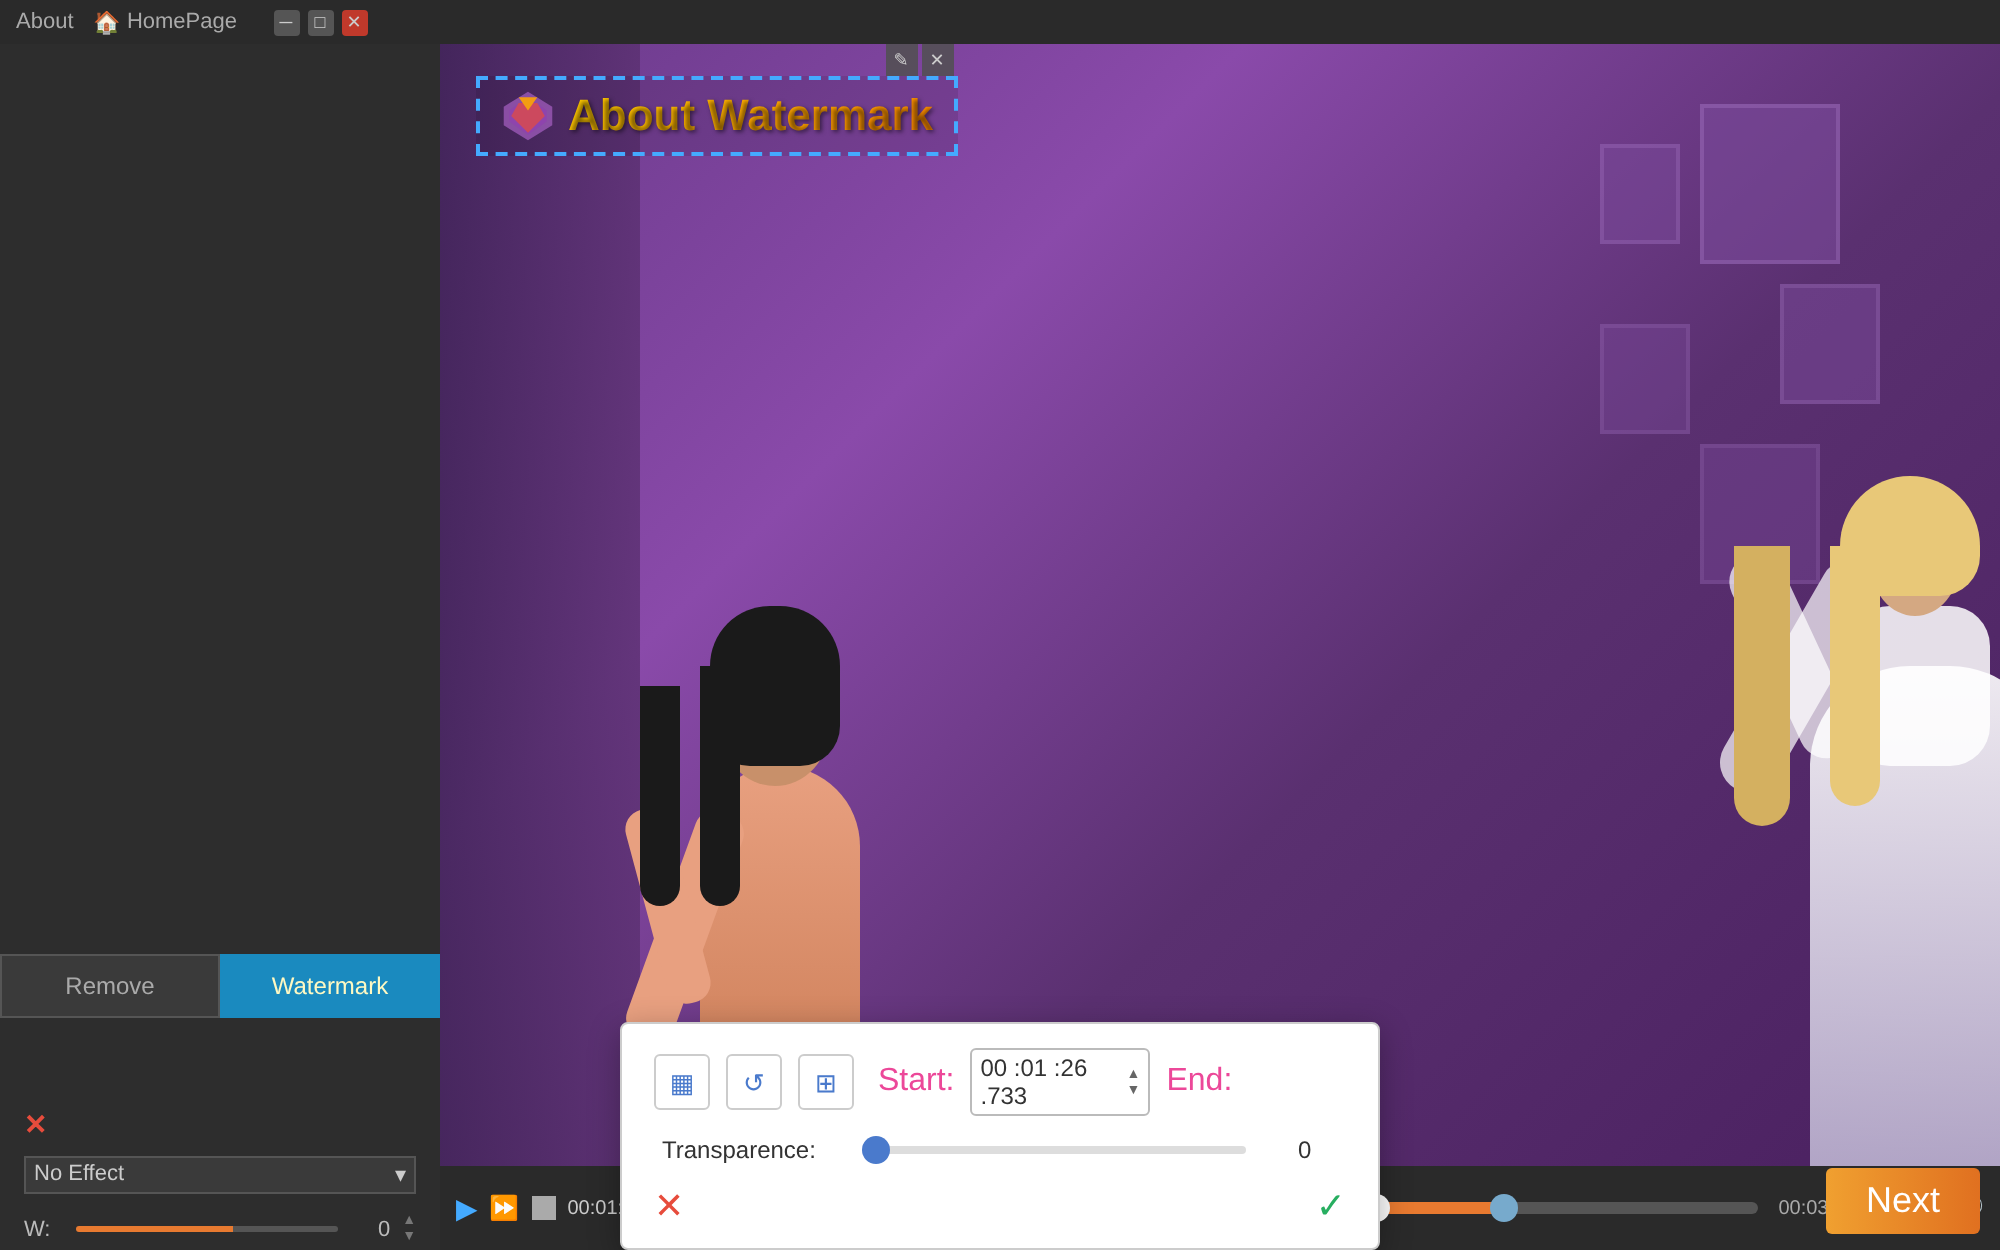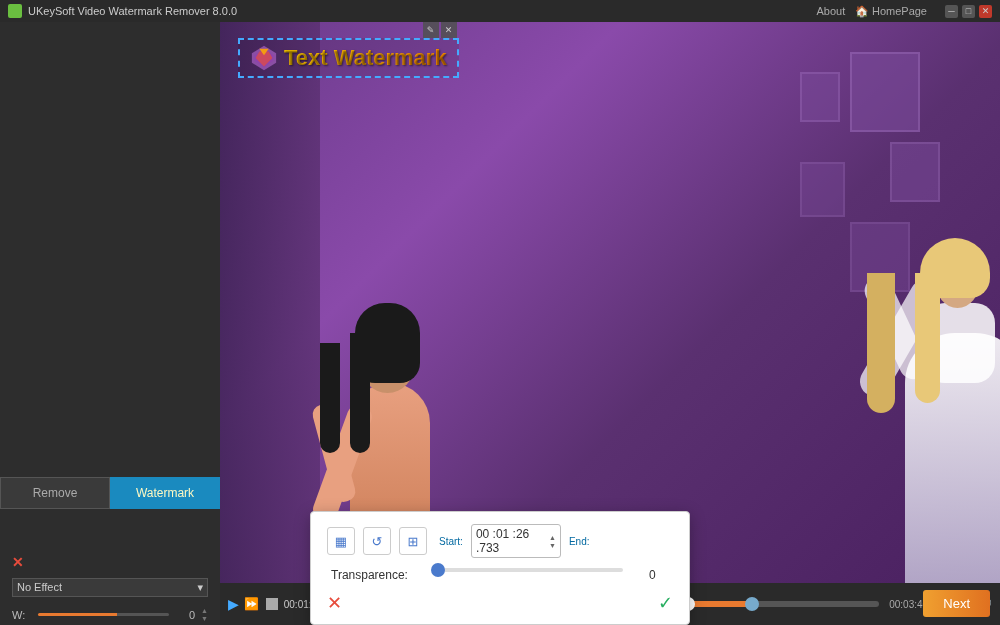--- a/index.html
+++ b/index.html
@@ -350,22 +350,22 @@
       color: #4a7acc;
       font-size: 13px;
     }
     .popup-time-row {
       display: flex;
       align-items: center;
       gap: 8px;
       margin-left: 4px;
     }
     .popup-time-label {
-      font-size: 10px;
-      color: #0369a1;
+      font-size: 16px;
+      color: #ec4899;
     }
     .popup-time-input {
       border: 1px solid #bbb;
       border-radius: 3px;
       padding: 2px 4px;
       font-size: 12px;
       color: #333;
       width: 90px;
       display: flex;
       align-items: center;
@@ -381,21 +381,21 @@
       gap: 1px;
       cursor: pointer;
     }
     .popup-spinner-up, .popup-spinner-down {
       font-size: 7px;
       color: #666;
       line-height: 1;
     }
     .popup-transparency-row {
       display: flex;
-      align-items: flex-start;
+      align-items: center;
       gap: 26px;
       margin-top: 8px;
       padding: 0 4px;
     }
     .popup-transparency-label {
       font-size: 12px;
       color: #333;
     }
     .popup-slider-track {
       flex: 1;
@@ -437,35 +437,31 @@
       cursor: pointer;
     }
 
     
     .next-btn {
       position: absolute;
       right: 10px;
       bottom: 8px;
       background: linear-gradient(to right, #f0a030, #e07020);
       color: white;
-      font-size: 13px;
+      font-size: 18px;
       padding: 6px 20px;
       border: none;
       border-radius: 3px;
       cursor: pointer;
     }
   </style>
 </head>
 <body>
 
 <div class="title-bar">
-  <div class="title-bar-left">
-    <div class="title-bar-logo"></div>
-    <span class="title-bar-title">UKeySoft Video Watermark Remover 8.0.0</span>
-  </div>
   <div class="title-bar-right">
     <span class="title-bar-btn">About</span>
     <span class="title-bar-btn">
       <span>🏠</span>
       <span>HomePage</span>
     </span>
     <div class="title-bar-controls">
       <div class="title-ctrl minimize">─</div>
       <div class="title-ctrl maximize">□</div>
       <div class="title-ctrl close">✕</div>
@@ -559,21 +555,21 @@
             <div class="wm-ctrl">✕</div>
           </div>
           <div class="watermark-bg"></div>
 
           <svg class="watermark-icon" viewBox="0 0 30 30">
             <polygon points="15,2 28,10 28,20 15,28 2,20 2,10" fill="#9b59b6" opacity="0.8"></polygon>
             <polygon points="15,5 25,12 25,18 15,25 5,18 5,12" fill="#8e44ad"></polygon>
             <polygon points="10,8 20,8 24,15 15,24 6,15" fill="#e74c3c" opacity="0.7"></polygon>
             <polygon points="10,5 20,5 15,12" fill="#f39c12"></polygon>
           </svg>
-          <span class="watermark-text">Text Watermark</span>
+          <span class="watermark-text">About Watermark</span>
         </div>
 
       </div>
     </div>
 
     <div class="player-controls">
       <span class="play-btn">▶</span>
       <span class="skip-btn">⏩</span>
       <div class="stop-btn"></div>
       <span class="time-label current">00:01:56.170</span>

